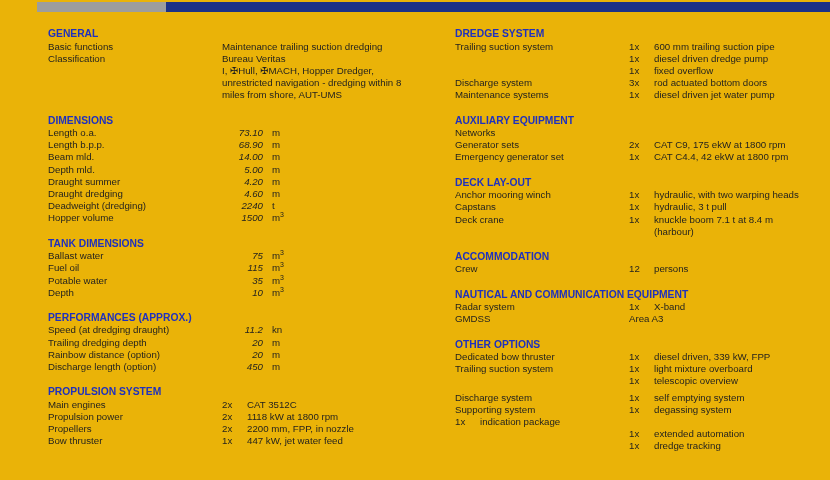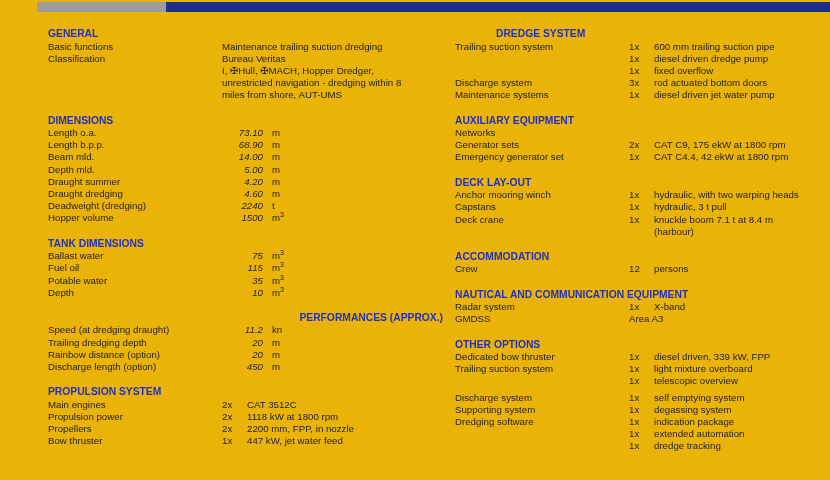--- a/index.html
+++ b/index.html
@@ -125,21 +125,21 @@
           <span class="num">35</span>
           <span class="unit">m<sup>3</sup></span>
         </div>
         <div class="row">
           <span class="lbl">Depth</span>
           <span class="num">10</span>
           <span class="unit">m<sup>3</sup></span>
         </div>
       </div>
       <div class="section">
-        <div class="section-title" style="color: rgb(31, 49, 190); text-align: right;">PERFORMANCES (APPROX.)</div>
+        <div class="section-title" style="color: rgb(31, 49, 190);">PERFORMANCES (APPROX.)</div>
         <div class="row">
           <span class="lbl">Speed (at dredging draught)</span>
           <span class="num">11.2</span>
           <span class="unit">kn</span>
         </div>
         <div class="row">
           <span class="lbl">Trailing dredging depth</span>
           <span class="num">20</span>
           <span class="unit">m</span>
         </div>
@@ -173,21 +173,21 @@
         </div>
         <div class="row">
           <span class="lbl">Bow thruster</span>
           <span class="qty">1x</span>
           <span class="val">447 kW, jet water feed</span>
         </div>
       </div>
     </div>
   <div class="col" id="col-right">
       <div class="section">
-        <div class="section-title" style="color: rgb(31, 49, 190); margin-left: 41px;">DREDGE SYSTEM</div>
+        <div class="section-title" style="color: rgb(31, 49, 190);">DREDGE SYSTEM</div>
         <div class="row">
           <span class="lbl">Trailing suction system</span>
           <span class="qty">1x</span>
           <span class="val">600 mm trailing suction pipe</span>
         </div>
         <div class="row">
           <span class="lbl">&nbsp;</span>
           <span class="qty">1x</span>
           <span class="val">diesel driven dredge pump</span>
         </div>
@@ -287,21 +287,20 @@
           <span class="lbl">Discharge system</span>
           <span class="qty">1x</span>
           <span class="val">self emptying system</span>
         </div>
         <div class="row">
           <span class="lbl">Supporting system</span>
           <span class="qty">1x</span>
           <span class="val">degassing system</span>
         </div>
         <div class="row">
-          <span class="lbl">Dredging software</span>
           <span class="qty">1x</span>
           <span class="val">indication package</span>
         </div>
         <div class="row">
           <span class="lbl">&nbsp;</span>
           <span class="qty">1x</span>
           <span class="val">extended automation</span>
         </div>
         <div class="row">
           <span class="lbl">&nbsp;</span>

